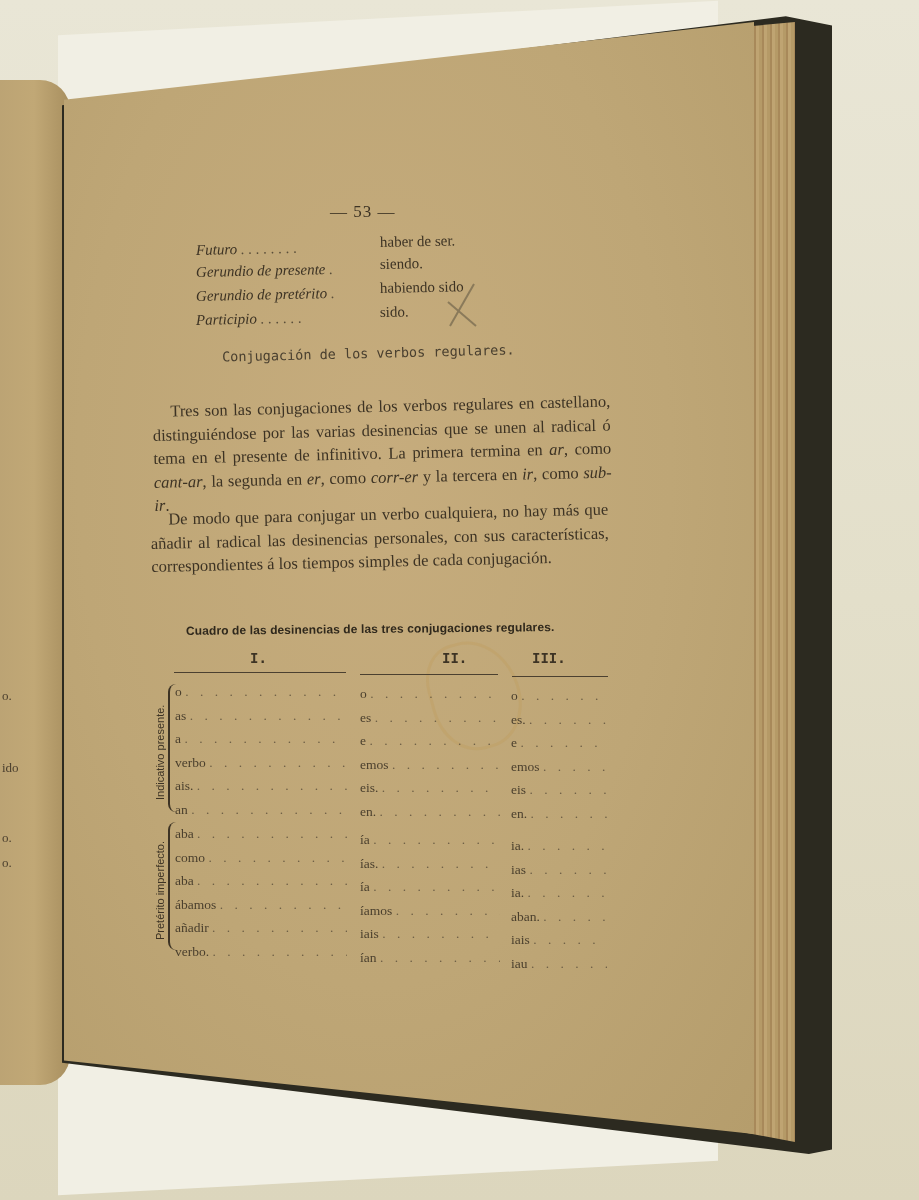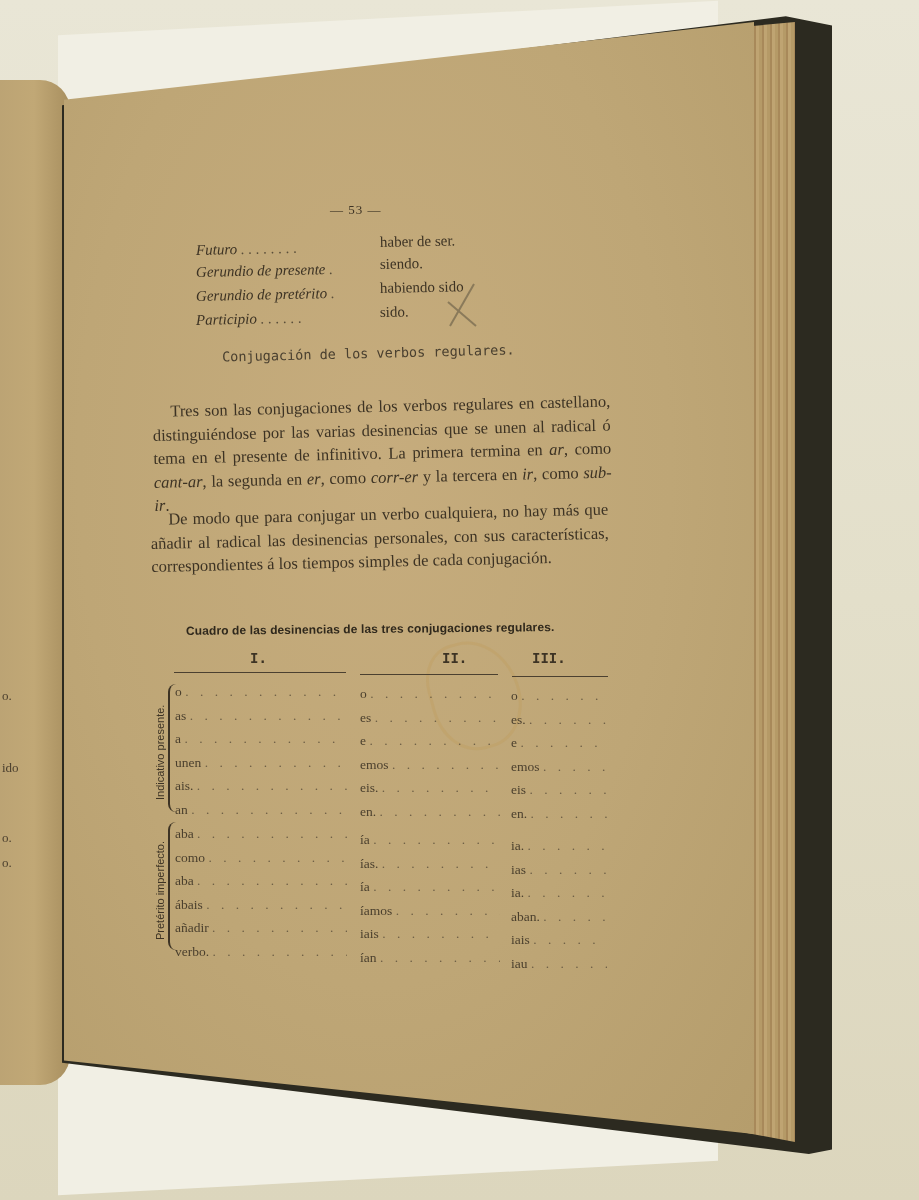--- a/index.html
+++ b/index.html
@@ -38,21 +38,21 @@
   .page {
     position: absolute; left: 64px; top: 22px; width: 690px; height: 1112px;
     background: radial-gradient(ellipse at 45% 40%, #c6ac7d 0%, #bea676 55%, #b59d6c 100%);
     clip-path: polygon(0% 7%, 100% 0%, 100% 100%, 0% 93.4%);
   }
   .page-content {
     position: absolute; left: 0; top: 0; width: 919px; height: 1200px;
     color: #3d3324;
   }
   .page-number {
-    position: absolute; left: 330px; top: 202px; font-size: 13px; letter-spacing: 1px;
+    position: absolute; left: 330px; top: 202px; font-size: 17px; letter-spacing: 1px;
   }
   .summary-row { position: absolute; left: 196px; font-size: 15px; }
   .summary-row .term { font-style: italic; display: inline-block; width: 180px; }
   .summary-row .dots { color: #5a4e3a; }
   .summary-row .value { position: absolute; left: 184px; top: -4px; white-space: nowrap; }
   .x-mark {
     position: absolute; left: 444px; top: 282px; width: 34px; height: 48px;
   }
   .section-heading {
     position: absolute; left: 222px; top: 345px; font-family: "DejaVu Sans Mono", monospace;
@@ -148,39 +148,39 @@
   <div id="table-cells">
       <div class="cell" style="left: 175px; top: 684px; width: 172px; overflow: hidden;"><span>o </span><span class="lead">. . . . . . . . . . . . . . . . . .</span></div>
       <div class="cell" style="left: 360px; top: 686px; width: 140px; overflow: hidden;"><span>o </span><span class="lead">. . . . . . . . . . . . . . . . . .</span></div>
       <div class="cell" style="left: 511px; top: 688px; width: 96px; overflow: hidden;"><span>o </span><span class="lead">. . . . . . . . . . . . . . . . . .</span></div>
       <div class="cell" style="left: 175px; top: 707.5px; width: 172px; overflow: hidden;"><span>as </span><span class="lead">. . . . . . . . . . . . . . . . . .</span></div>
       <div class="cell" style="left: 360px; top: 709.5px; width: 140px; overflow: hidden;"><span>es </span><span class="lead">. . . . . . . . . . . . . . . . . .</span></div>
       <div class="cell" style="left: 511px; top: 711.5px; width: 96px; overflow: hidden;"><span>es. </span><span class="lead">. . . . . . . . . . . . . . . . . .</span></div>
       <div class="cell" style="left: 175px; top: 731px; width: 172px; overflow: hidden;"><span>a </span><span class="lead">. . . . . . . . . . . . . . . . . .</span></div>
       <div class="cell" style="left: 360px; top: 733px; width: 140px; overflow: hidden;"><span>e </span><span class="lead">. . . . . . . . . . . . . . . . . .</span></div>
       <div class="cell" style="left: 511px; top: 735px; width: 96px; overflow: hidden;"><span>e </span><span class="lead">. . . . . . . . . . . . . . . . . .</span></div>
-      <div class="cell" style="left: 175px; top: 754.5px; width: 172px; overflow: hidden;"><span>unen </span><span class="lead">. . . . . . . . . . . . . . . . . .</span></div>
+      <div class="cell" style="left: 175px; top: 754.5px; width: 172px; overflow: hidden;"><span>verbo </span><span class="lead">. . . . . . . . . . . . . . . . . .</span></div>
       <div class="cell" style="left: 360px; top: 756.5px; width: 140px; overflow: hidden;"><span>emos </span><span class="lead">. . . . . . . . . . . . . . . . . .</span></div>
       <div class="cell" style="left: 511px; top: 758.5px; width: 96px; overflow: hidden;"><span>emos </span><span class="lead">. . . . . . . . . . . . . . . . . .</span></div>
       <div class="cell" style="left: 175px; top: 778px; width: 172px; overflow: hidden;"><span>ais. </span><span class="lead">. . . . . . . . . . . . . . . . . .</span></div>
       <div class="cell" style="left: 360px; top: 780px; width: 140px; overflow: hidden;"><span>eis. </span><span class="lead">. . . . . . . . . . . . . . . . . .</span></div>
       <div class="cell" style="left: 511px; top: 782px; width: 96px; overflow: hidden;"><span>eis </span><span class="lead">. . . . . . . . . . . . . . . . . .</span></div>
       <div class="cell" style="left: 175px; top: 801.5px; width: 172px; overflow: hidden;"><span>an </span><span class="lead">. . . . . . . . . . . . . . . . . .</span></div>
       <div class="cell" style="left: 360px; top: 803.5px; width: 140px; overflow: hidden;"><span>en. </span><span class="lead">. . . . . . . . . . . . . . . . . .</span></div>
       <div class="cell" style="left: 511px; top: 805.5px; width: 96px; overflow: hidden;"><span>en. </span><span class="lead">. . . . . . . . . . . . . . . . . .</span></div>
       <div class="cell" style="left: 175px; top: 826px; width: 172px; overflow: hidden;"><span>aba </span><span class="lead">. . . . . . . . . . . . . . . . . .</span></div>
       <div class="cell" style="left: 360px; top: 832px; width: 140px; overflow: hidden;"><span>ía </span><span class="lead">. . . . . . . . . . . . . . . . . .</span></div>
       <div class="cell" style="left: 511px; top: 838px; width: 96px; overflow: hidden;"><span>ia. </span><span class="lead">. . . . . . . . . . . . . . . . . .</span></div>
       <div class="cell" style="left: 175px; top: 849.5px; width: 172px; overflow: hidden;"><span>como </span><span class="lead">. . . . . . . . . . . . . . . . . .</span></div>
       <div class="cell" style="left: 360px; top: 855.5px; width: 140px; overflow: hidden;"><span>ías. </span><span class="lead">. . . . . . . . . . . . . . . . . .</span></div>
       <div class="cell" style="left: 511px; top: 861.5px; width: 96px; overflow: hidden;"><span>ias </span><span class="lead">. . . . . . . . . . . . . . . . . .</span></div>
       <div class="cell" style="left: 175px; top: 873px; width: 172px; overflow: hidden;"><span>aba </span><span class="lead">. . . . . . . . . . . . . . . . . .</span></div>
       <div class="cell" style="left: 360px; top: 879px; width: 140px; overflow: hidden;"><span>ía </span><span class="lead">. . . . . . . . . . . . . . . . . .</span></div>
       <div class="cell" style="left: 511px; top: 885px; width: 96px; overflow: hidden;"><span>ia. </span><span class="lead">. . . . . . . . . . . . . . . . . .</span></div>
-      <div class="cell" style="left: 175px; top: 896.5px; width: 172px; overflow: hidden;"><span>ábais </span><span class="lead">. . . . . . . . . . . . . . . . . .</span></div>
+      <div class="cell" style="left: 175px; top: 896.5px; width: 172px; overflow: hidden;"><span>ábamos </span><span class="lead">. . . . . . . . . . . . . . . . . .</span></div>
       <div class="cell" style="left: 360px; top: 902.5px; width: 140px; overflow: hidden;"><span>íamos </span><span class="lead">. . . . . . . . . . . . . . . . . .</span></div>
       <div class="cell" style="left: 511px; top: 908.5px; width: 96px; overflow: hidden;"><span>aban. </span><span class="lead">. . . . . . . . . . . . . . . . . .</span></div>
       <div class="cell" style="left: 175px; top: 920px; width: 172px; overflow: hidden;"><span>añadir </span><span class="lead">. . . . . . . . . . . . . . . . . .</span></div>
       <div class="cell" style="left: 360px; top: 926px; width: 140px; overflow: hidden;"><span>iais </span><span class="lead">. . . . . . . . . . . . . . . . . .</span></div>
       <div class="cell" style="left: 511px; top: 932px; width: 96px; overflow: hidden;"><span>iais </span><span class="lead">. . . . . . . . . . . . . . . . . .</span></div>
       <div class="cell" style="left: 175px; top: 943.5px; width: 172px; overflow: hidden;"><span>verbo. </span><span class="lead">. . . . . . . . . . . . . . . . . .</span></div>
       <div class="cell" style="left: 360px; top: 949.5px; width: 140px; overflow: hidden;"><span>ían </span><span class="lead">. . . . . . . . . . . . . . . . . .</span></div>
       <div class="cell" style="left: 511px; top: 955.5px; width: 96px; overflow: hidden;"><span>iau </span><span class="lead">. . . . . . . . . . . . . . . . . .</span></div>
     </div>
 </div>

